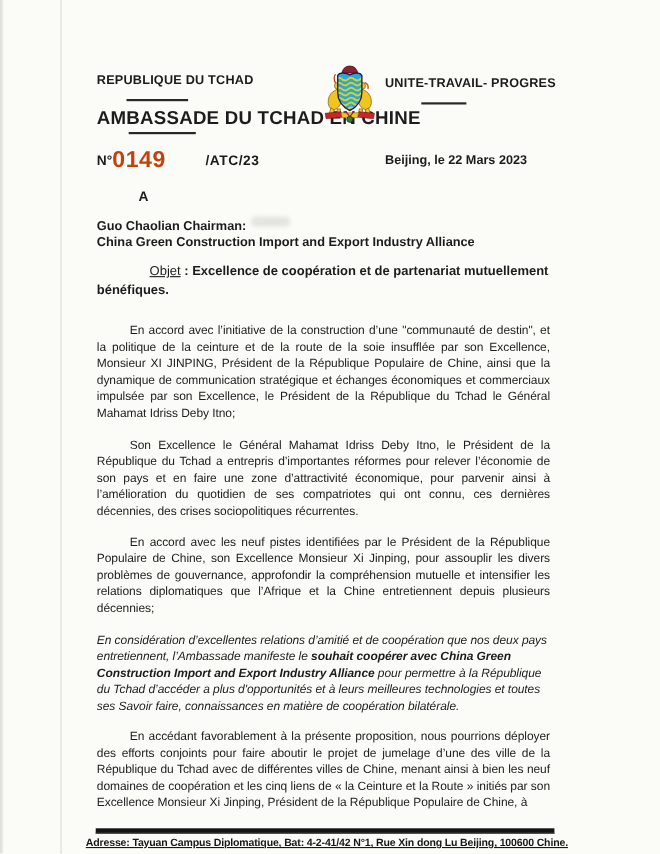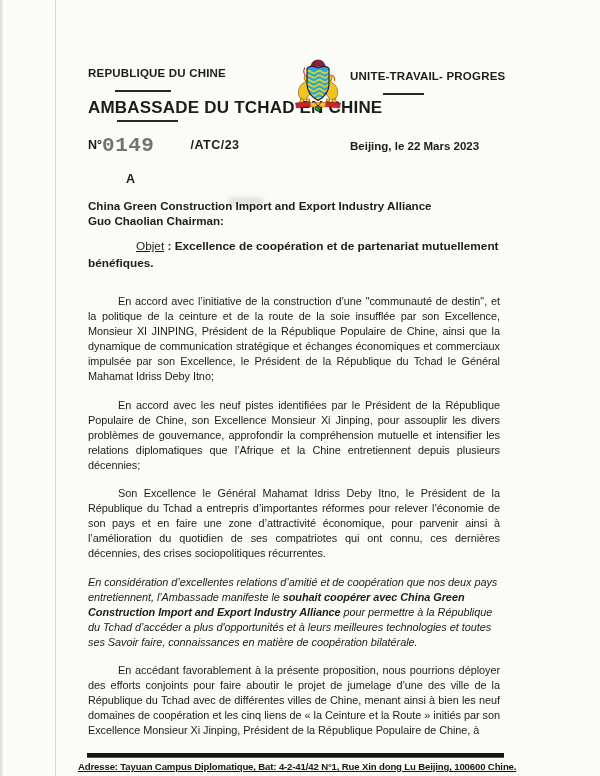--- a/index.html
+++ b/index.html
@@ -44,22 +44,22 @@
   }
   .rule-motto {
     position: absolute; left: 383px; top: 93px; width: 41px; height: 2px; background: #282828;
   }
   
   .refline {
     position: absolute; left: 88px; top: 134px; white-space: nowrap;
   }
   .ref-prefix { font-weight: bold; font-size: 12.5px; vertical-align: baseline; }
   .ref-digits {
-    font-family: Liberation Mono, monospace; font-weight: bold;
-    font-size: 21px; color: #737373; letter-spacing: 0.5px;
+    font-family: Liberation Sans, sans-serif; font-weight: bold;
+    font-size: 21px; color: #c2410c; letter-spacing: 0.5px;
     vertical-align: -2px;
   }
   .ref-suffix { font-weight: bold; font-size: 12.5px; letter-spacing: 0.5px; padding-left: 36px; }
   .dateline {
     position: absolute; left: 350px; top: 140px;
     font-weight: bold; font-size: 11.5px;
   }
   
   .salutation {
     position: absolute; left: 126px; top: 172px;
@@ -101,21 +101,21 @@
     letter-spacing: -0.15px; text-decoration: underline; color: #171717;
     white-space: nowrap;
   }
 </style>
 </head>
 <body>
 
 <div class="scan-edge"></div>
 <div class="scan-line"></div>
 
-<div class="country">REPUBLIQUE DU CHINE</div>
+<div class="country">REPUBLIQUE DU TCHAD</div>
 <div class="rule-country"></div>
 <div class="embassy">AMBASSADE DU TCHAD EN CHINE</div>
 <div class="rule-embassy"></div>
 
 <div class="emblem">
   <svg width="66" height="58" viewBox="0 0 132 116" xmlns="http://www.w3.org/2000/svg">
     <defs>
       <clipPath id="shieldClip">
         <path d="M66,24 C57,19 47,20 44,25 L44,56 C44,72 53,82 66,89 C79,82 88,72 88,56 L88,25 C85,20 75,19 66,24 Z"></path>
       </clipPath>
@@ -163,28 +163,28 @@
 
 <div class="motto">UNITE-TRAVAIL- PROGRES</div>
 <div class="rule-motto"></div>
 
 <div class="refline"><span class="ref-prefix">N°</span><span class="ref-digits">0149</span><span class="ref-suffix">/ATC/23</span></div>
 <div class="dateline">Beijing, le 22 Mars 2023</div>
 
 <div class="salutation">A</div>
 <div class="smudge"></div>
 <div class="recipient">
+  <div>Guo Chaolian Chairman:</div>
   <div>China Green Construction Import and Export Industry Alliance</div>
-  <div>Guo Chaolian Chairman:</div>
 </div>
 
 <div class="subject"><span class="subject-label">Objet</span><span class="subject-rest"> : </span><span class="subject-rest">Excellence de coopération et de partenariat mutuellement bénéfiques.</span></div>
 
 <div class="letter-body">
   <p class="indent">En accord avec l’initiative de la construction d’une "communauté de destin", et la politique de la ceinture et de la route de la soie insufflée par son Excellence, Monsieur XI JINPING, Président de la République Populaire de Chine, ainsi que la dynamique de communication stratégique et échanges économiques et commerciaux impulsée par son Excellence, le Président de la République du Tchad le Général Mahamat Idriss Deby Itno;</p>
+  <p class="indent">Son Excellence le Général Mahamat Idriss Deby Itno, le Président de la République du Tchad a entrepris d’importantes réformes pour relever l’économie de son pays et en faire une zone d’attractivité économique, pour parvenir ainsi à l’amélioration du quotidien de ses compatriotes qui ont connu, ces dernières décennies, des crises sociopolitiques récurrentes.</p>
   <p class="indent">En accord avec les neuf pistes identifiées par le Président de la République Populaire de Chine, son Excellence Monsieur Xi Jinping, pour assouplir les divers problèmes de gouvernance, approfondir la compréhension mutuelle et intensifier les relations diplomatiques que l’Afrique et la Chine entretiennent depuis plusieurs décennies;</p>
-  <p class="indent">Son Excellence le Général Mahamat Idriss Deby Itno, le Président de la République du Tchad a entrepris d’importantes réformes pour relever l’économie de son pays et en faire une zone d’attractivité économique, pour parvenir ainsi à l’amélioration du quotidien de ses compatriotes qui ont connu, ces dernières décennies, des crises sociopolitiques récurrentes.</p>
   <p class="ragged"><span>En considération d’excellentes relations d’amitié et de coopération que nos deux pays entretiennent, l’Ambassade manifeste le </span><span class="bold-seg">souhait coopérer avec China Green Construction Import and Export Industry Alliance</span><span> pour permettre à la République du Tchad d’accéder a plus d'opportunités et à leurs meilleures technologies et toutes ses Savoir faire, connaissances en matière de coopération bilatérale.</span></p>
   <p class="indent">En accédant favorablement à la présente proposition, nous pourrions déployer des efforts conjoints pour faire aboutir le projet de jumelage d’une des ville de la République du Tchad avec de différentes villes de Chine, menant ainsi à bien les neuf domaines de coopération et les cinq liens de « la Ceinture et la Route » initiés par son Excellence Monsieur Xi Jinping, Président de la République Populaire de Chine, à</p>
 </div>
 
 <div class="footer-rule"></div>
 <div class="footer-address">Adresse: Tayuan Campus Diplomatique, Bat: 4-2-41/42 N°1, Rue Xin dong Lu Beijing, 100600 Chine.</div>
 
 </body></html>

